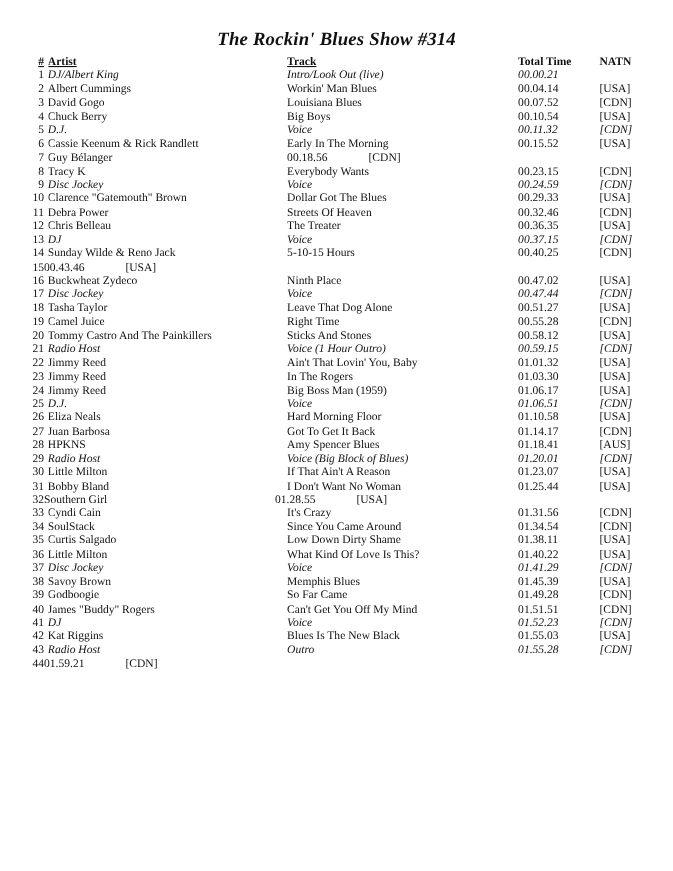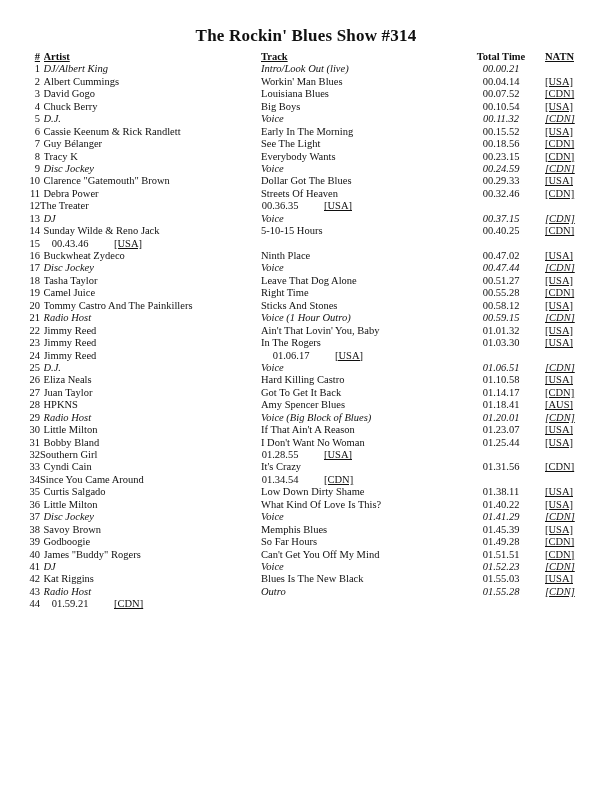--- a/index.html
+++ b/index.html
@@ -15,41 +15,42 @@
   .title {
     position: absolute;
     top: 26px;
     left: 0;
     width: 612px;
     margin: 0;
     text-align: center;
     font-size: 17px;
     line-height: 19px;
     font-weight: bold;
+    font-style: italic;
     letter-spacing: 0.2px;
   }
   .table {
     position: absolute;
     top: 51px;
     left: 0;
     width: 612px;
   }
   .row {
     display: flex;
     align-items: baseline;
     height: 12.45px;
     line-height: 12.45px;
     font-size: 10.5px;
     white-space: nowrap;
   }
   .c-num   { flex: none; width: 40px; text-align: right; }
   .c-artist{ flex: none; margin-left: 3.5px; width: 217.5px; overflow: hidden; }
   .c-track { flex: none; width: 210px; overflow: hidden; }
-  .c-time  { flex: none; width: 60px; text-align: center; }
-  .c-natn  { flex: none; margin-left: 14px; text-decoration: underline; }
+  .c-time  { flex: none; width: 60px; text-align: left; }
+  .c-natn  { flex: none; margin-left: 14px; }
   .header span { font-weight: bold; }
   .header .u { text-decoration: underline; }
   .voice .c-artist, .voice .c-track, .voice .c-time, .voice .c-natn { font-style: italic; }
 </style>
 </head>
 <body>
 
 <div class="page">
   <h1 class="title">The Rockin' Blues Show #314</h1>
 
@@ -106,21 +107,20 @@
     <span class="c-num">6</span>
     <span class="c-artist">Cassie Keenum &amp; Rick Randlett</span>
     <span class="c-track">Early In The Morning</span>
     <span class="c-time">00.15.52</span>
     <span class="c-natn">[USA]</span>
   </div>
 
   <div class="row">
     <span class="c-num">7</span>
     <span class="c-artist">Guy Bélanger</span>
-    <span class="c-track">See The Light</span>
     <span class="c-time">00.18.56</span>
     <span class="c-natn">[CDN]</span>
   </div>
 
   <div class="row">
     <span class="c-num">8</span>
     <span class="c-artist">Tracy K</span>
     <span class="c-track">Everybody Wants</span>
     <span class="c-time">00.23.15</span>
     <span class="c-natn">[CDN]</span>
@@ -145,20 +145,21 @@
   <div class="row">
     <span class="c-num">11</span>
     <span class="c-artist">Debra Power</span>
     <span class="c-track">Streets Of Heaven</span>
     <span class="c-time">00.32.46</span>
     <span class="c-natn">[CDN]</span>
   </div>
 
   <div class="row">
     <span class="c-num">12</span>
+    <span class="c-artist">Chris Belleau</span>
     <span class="c-track">The Treater</span>
     <span class="c-time">00.36.35</span>
     <span class="c-natn">[USA]</span>
   </div>
 
   <div class="row voice">
     <span class="c-num">13</span>
     <span class="c-artist">DJ</span>
     <span class="c-track">Voice</span>
     <span class="c-time">00.37.15</span>
@@ -239,43 +240,44 @@
     <span class="c-num">23</span>
     <span class="c-artist">Jimmy Reed</span>
     <span class="c-track">In The Rogers</span>
     <span class="c-time">01.03.30</span>
     <span class="c-natn">[USA]</span>
   </div>
 
   <div class="row">
     <span class="c-num">24</span>
     <span class="c-artist">Jimmy Reed</span>
+    <span class="c-track">Big Boss Man (1959)</span>
     <span class="c-time">01.06.17</span>
     <span class="c-natn">[USA]</span>
   </div>
 
   <div class="row voice">
     <span class="c-num">25</span>
     <span class="c-artist">D.J.</span>
     <span class="c-track">Voice</span>
     <span class="c-time">01.06.51</span>
     <span class="c-natn">[CDN]</span>
   </div>
 
   <div class="row">
     <span class="c-num">26</span>
     <span class="c-artist">Eliza Neals</span>
-    <span class="c-track">Hard Killing Castro</span>
+    <span class="c-track">Hard Morning Floor</span>
     <span class="c-time">01.10.58</span>
     <span class="c-natn">[USA]</span>
   </div>
 
   <div class="row">
     <span class="c-num">27</span>
-    <span class="c-artist">Juan Taylor</span>
+    <span class="c-artist">Juan Barbosa</span>
     <span class="c-track">Got To Get It Back</span>
     <span class="c-time">01.14.17</span>
     <span class="c-natn">[CDN]</span>
   </div>
 
   <div class="row">
     <span class="c-num">28</span>
     <span class="c-artist">HPKNS</span>
     <span class="c-track">Amy Spencer Blues</span>
     <span class="c-time">01.18.41</span>
@@ -316,20 +318,21 @@
   <div class="row">
     <span class="c-num">33</span>
     <span class="c-artist">Cyndi Cain</span>
     <span class="c-track">It's Crazy</span>
     <span class="c-time">01.31.56</span>
     <span class="c-natn">[CDN]</span>
   </div>
 
   <div class="row">
     <span class="c-num">34</span>
+    <span class="c-artist">SoulStack</span>
     <span class="c-track">Since You Came Around</span>
     <span class="c-time">01.34.54</span>
     <span class="c-natn">[CDN]</span>
   </div>
 
   <div class="row">
     <span class="c-num">35</span>
     <span class="c-artist">Curtis Salgado</span>
     <span class="c-track">Low Down Dirty Shame</span>
     <span class="c-time">01.38.11</span>
@@ -356,21 +359,21 @@
     <span class="c-num">38</span>
     <span class="c-artist">Savoy Brown</span>
     <span class="c-track">Memphis Blues</span>
     <span class="c-time">01.45.39</span>
     <span class="c-natn">[USA]</span>
   </div>
 
   <div class="row">
     <span class="c-num">39</span>
     <span class="c-artist">Godboogie</span>
-    <span class="c-track">So Far Hours</span>
+    <span class="c-track">So Far Came</span>
     <span class="c-time">01.49.28</span>
     <span class="c-natn">[CDN]</span>
   </div>
 
   <div class="row">
     <span class="c-num">40</span>
     <span class="c-artist">James "Buddy" Rogers</span>
     <span class="c-track">Can't Get You Off My Mind</span>
     <span class="c-time">01.51.51</span>
     <span class="c-natn">[CDN]</span>

